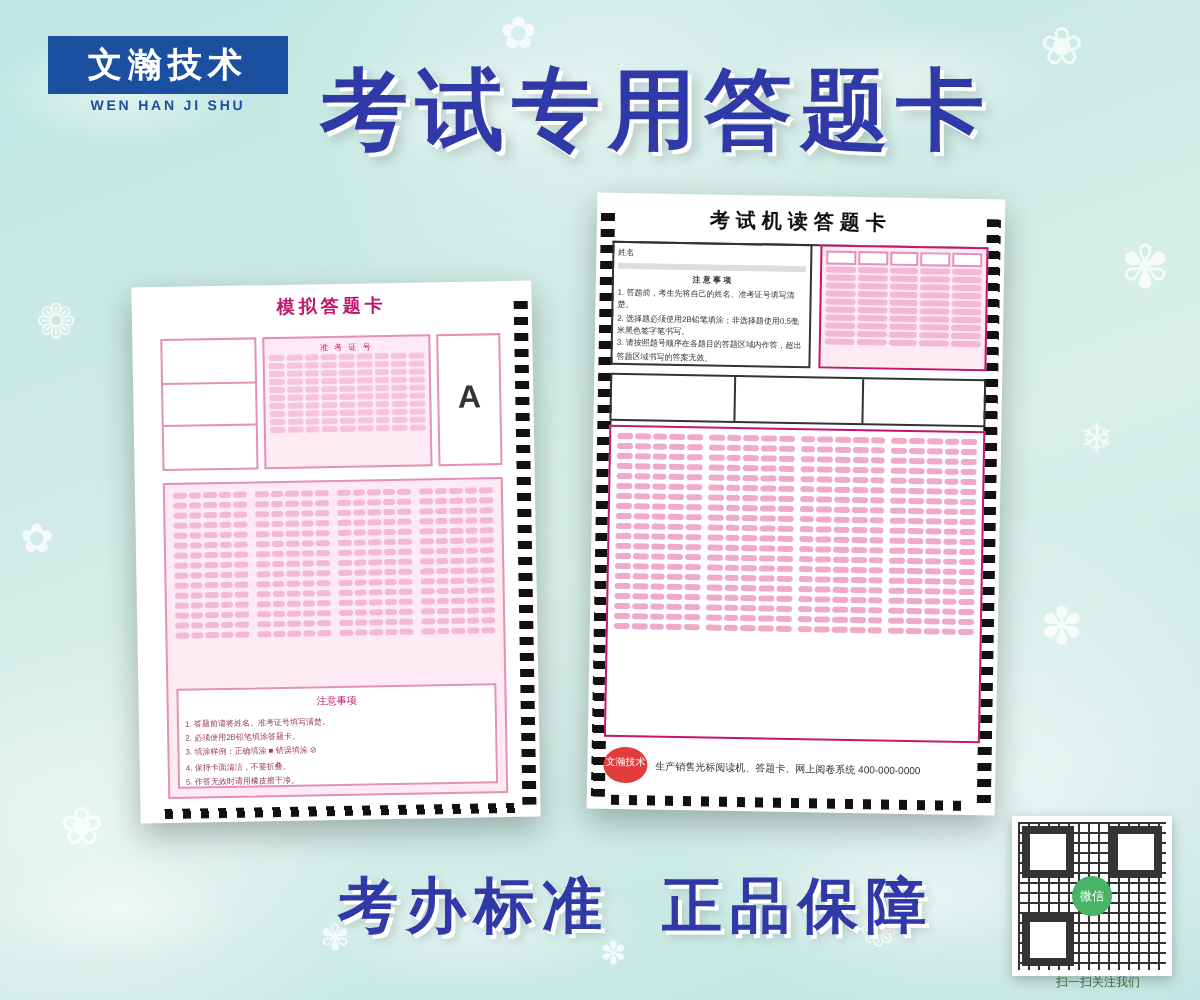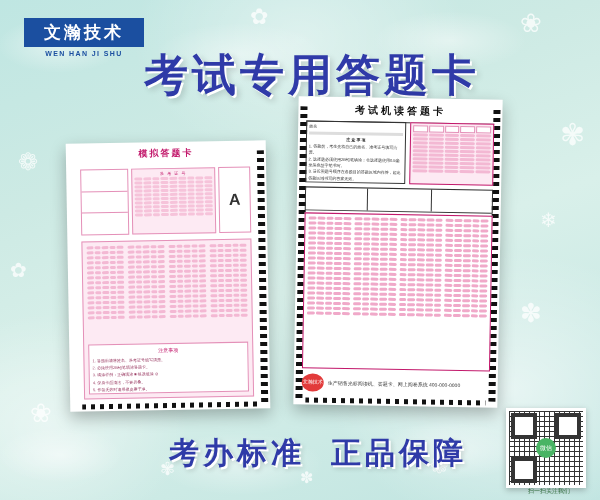--- a/index.html
+++ b/index.html
@@ -41,23 +41,23 @@
     border-bottom:3px solid #e23b3b;border-radius:0 0 60% 60%;transform:rotate(-10deg);
   }
   .logo-name{
     margin-top:4px;background:#1b4fa0;color:#fff;font-size:17px;font-weight:bold;
     padding:3px 6px;letter-spacing:3px;font-family:"DejaVu Sans",sans-serif;
   }
   .logo-pinyin{margin-top:3px;color:#1b4fa0;font-size:7px;letter-spacing:1.4px;font-weight:bold;}
 
   
   .headline{
-    position:absolute;left:144px;top:26px;width:420px;
+    position:absolute;left:160px;top:26px;width:420px;
     font-family:"DejaVu Sans",sans-serif;font-weight:bold;font-size:44px;letter-spacing:4px;
-    color:#2f3aa8;text-shadow:2px 2px 0 #ffffff, 4px 4px 6px rgba(0,0,0,.18);margin-top:20px;
+    color:#2f3aa8;text-shadow:2px 2px 0 #ffffff, 4px 4px 6px rgba(0,0,0,.18);
   }
   .subline{
     position:absolute;left:118px;bottom:26px;width:400px;text-align:center;
     font-family:"DejaVu Sans",sans-serif;font-weight:bold;font-size:30px;letter-spacing:4px;
     color:#2f3aa8;text-shadow:2px 2px 0 #ffffff, 3px 3px 5px rgba(0,0,0,.18);
   }
   .subline .gap{display:inline-block;width:26px;}
 
   
   .sheet{position:absolute;background:#fff;box-shadow:0 6px 16px rgba(0,0,0,.28);}

